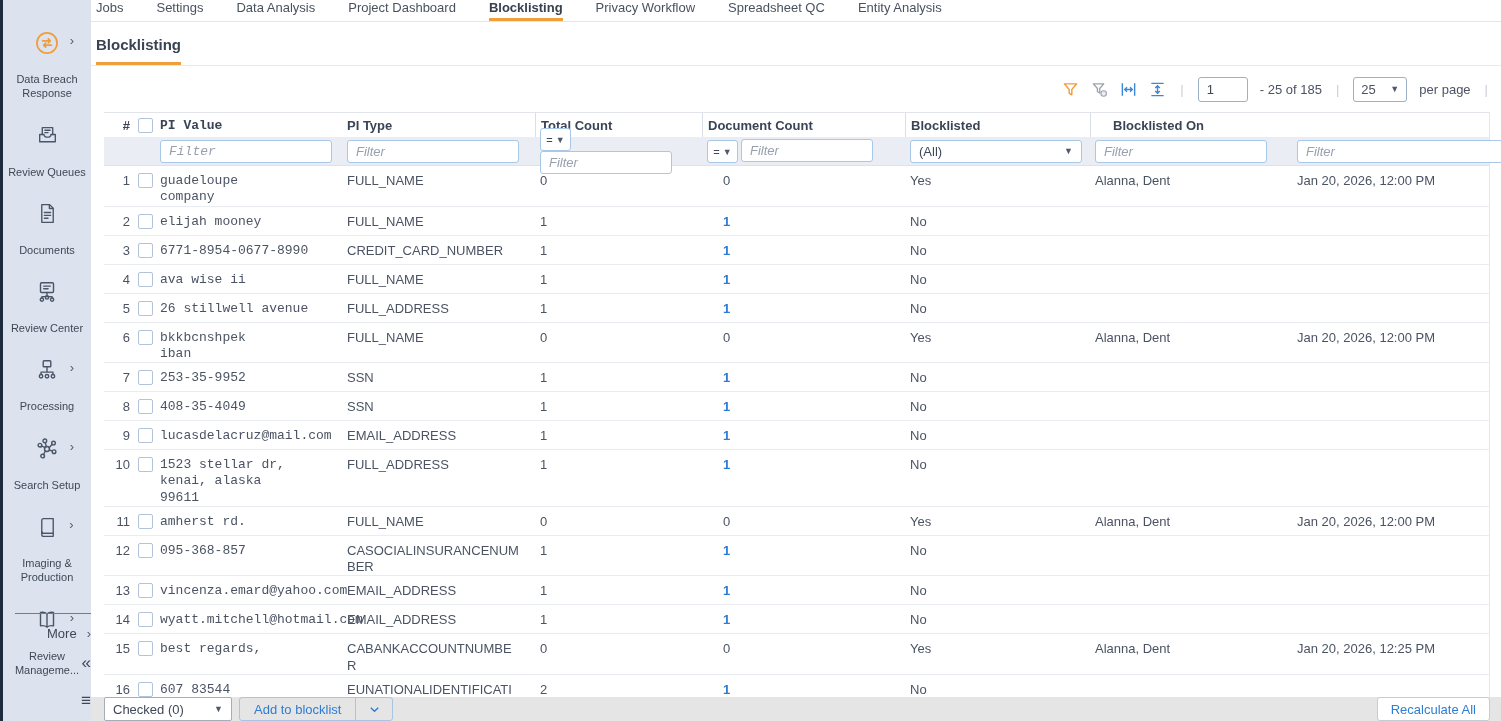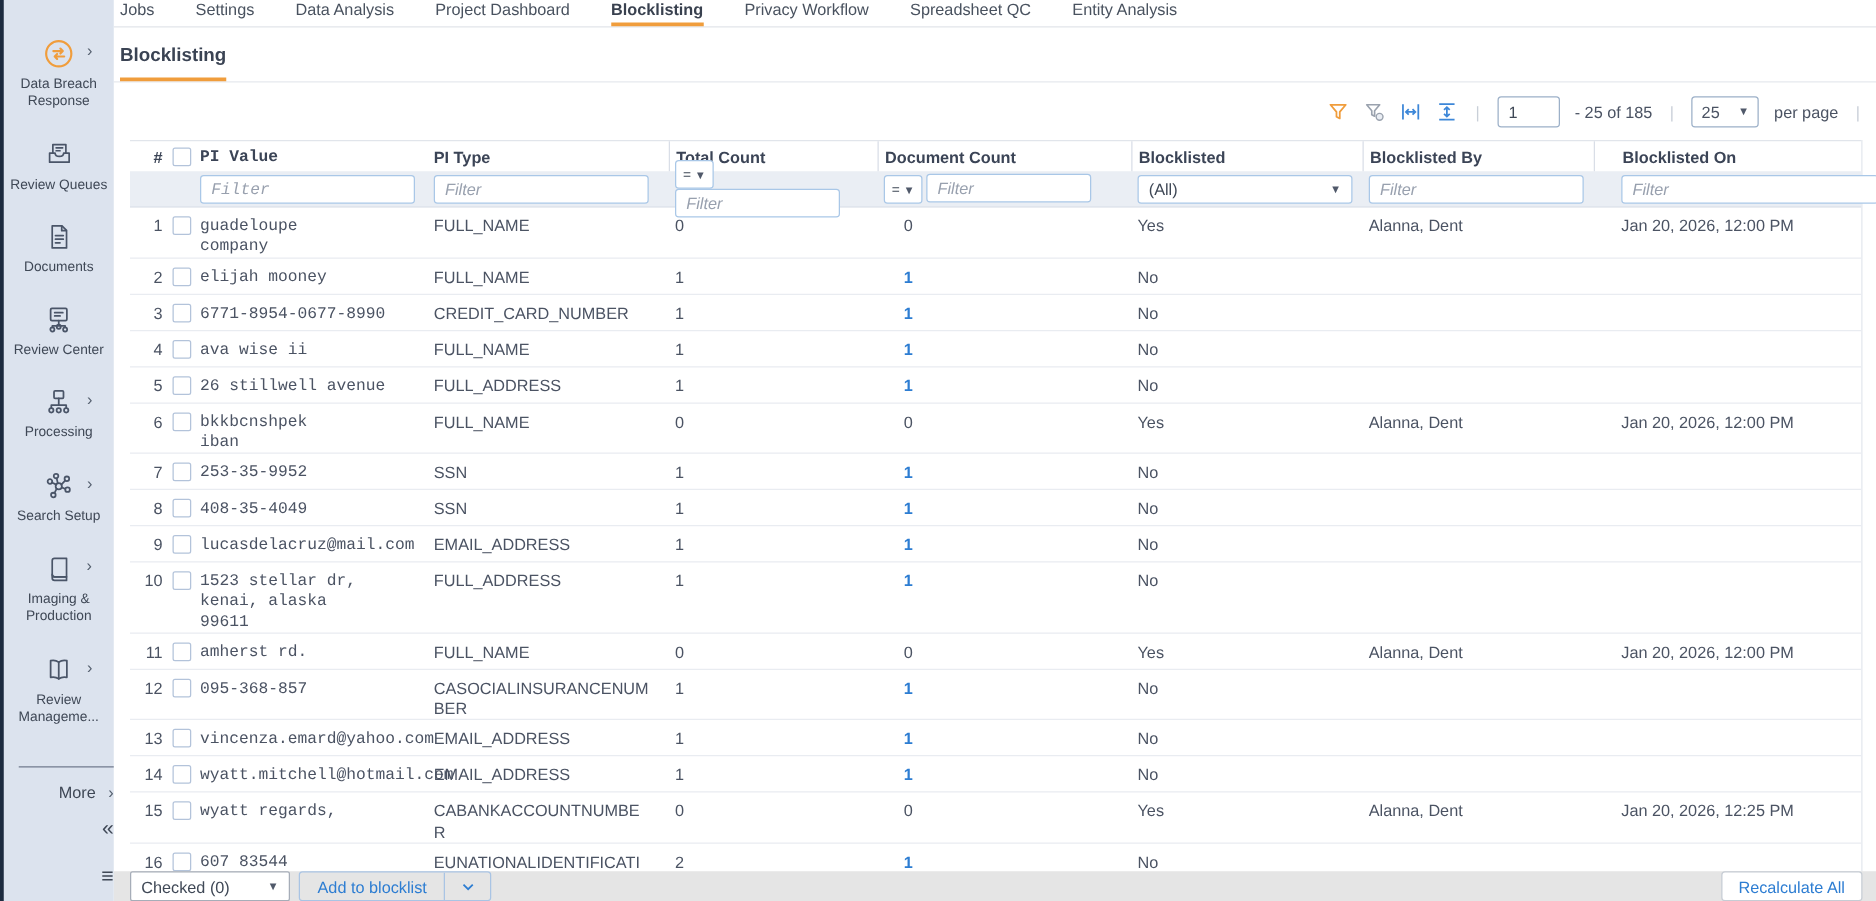--- a/index.html
+++ b/index.html
@@ -9,21 +9,21 @@
 
   
   .sidebar { position:absolute; left:0; top:0; bottom:0; width:91px; background:#dce3ee;
     border-left:3px solid #1d2b3f; display:flex; flex-direction:column; align-items:center; z-index:10; }
   .sb-items { padding-top:30px; width:100%; }
   .sb-item { display:flex; flex-direction:column; align-items:center; margin-bottom:22px; cursor:pointer; }
   .sb-iconwrap { position:relative; height:26px; display:flex; align-items:center; }
   .sb-icon { color:#4a5568; display:flex; }
   .sb-icon.accent { color:#f09d3c; }
   .sb-chev { position:absolute; right:-14px; top:4px; font-size:13px; color:#55606f; line-height:1; }
-  .sb-label { font-size:11px; color:#3f4856; text-align:center; line-height:1.3; margin-top:4px;
+  .sb-label { font-size:11px; color:#3f4856; text-align:center; line-height:1.3; margin-top:16px;
     max-width:84px; }
   .sb-bottom { position:absolute; bottom:0; left:0; right:0; display:flex; flex-direction:column; align-items:flex-end; }
   .sb-divider { width:76px; border-top:1px solid #707b8d; margin-bottom:12px; }
   .sb-more { font-size:13px; color:#3f4856; display:flex; align-items:center; gap:10px; cursor:pointer; }
   .sb-more .chev { font-size:13px; color:#55606f; }
   .sb-collapse { font-size:17px; color:#3f4856; margin:12px 0 18px; cursor:pointer; }
   .sb-menu { font-size:17px; color:#3f4856; margin-bottom:10px; cursor:pointer; }
 
   
   .main { position:absolute; left:91px; top:0; right:0; bottom:0; }
@@ -282,21 +282,20 @@
       <div class="grow thead">
         <div class="c-num">#</div>
         <div class="c-check">
             <span class="checkbox"></span>
           </div>
         <div class="c-pival">PI Value</div>
         <div class="c-pitype">PI Type</div>
         <div class="c-total">Total Count</div>
         <div class="c-doc">Document Count</div>
         <div class="c-bl">Blocklisted</div>
-        <div class="c-blby">Blocklisted By</div>
         <div class="c-blon">Blocklisted On</div>
       </div>
 
       <div class="grow tfilter">
         <div class="c-num"></div>
         <div class="c-check"></div>
         <div class="c-pival"><input class="f-input" placeholder="Filter" style=""></div>
         <div class="c-pitype"><input class="f-input" placeholder="Filter" style=""></div>
         <div class="c-total">
           <span class="op-box">
@@ -504,21 +503,21 @@
             <div class="c-doc"><span class="doc-link">1</span></div>
             <div class="c-bl">No</div>
             <div class="c-blby"></div>
             <div class="c-blon"></div>
           </div>
           <div class="grow trow">
             <div class="c-num">15</div>
             <div class="c-check">
               <span class="checkbox"></span>
             </div>
-            <div class="c-pival">wyatt regards,</div>
+            <div class="c-pival">best regards,</div>
             <div class="c-pitype">CABANKACCOUNTNUMBER</div>
             <div class="c-total">0</div>
             <div class="c-doc"><span>0</span></div>
             <div class="c-bl">Yes</div>
             <div class="c-blby">Alanna, Dent</div>
             <div class="c-blon">Jan 20, 2026, 12:25 PM</div>
           </div>
           <div class="grow trow tall">
             <div class="c-num">16</div>
             <div class="c-check">

